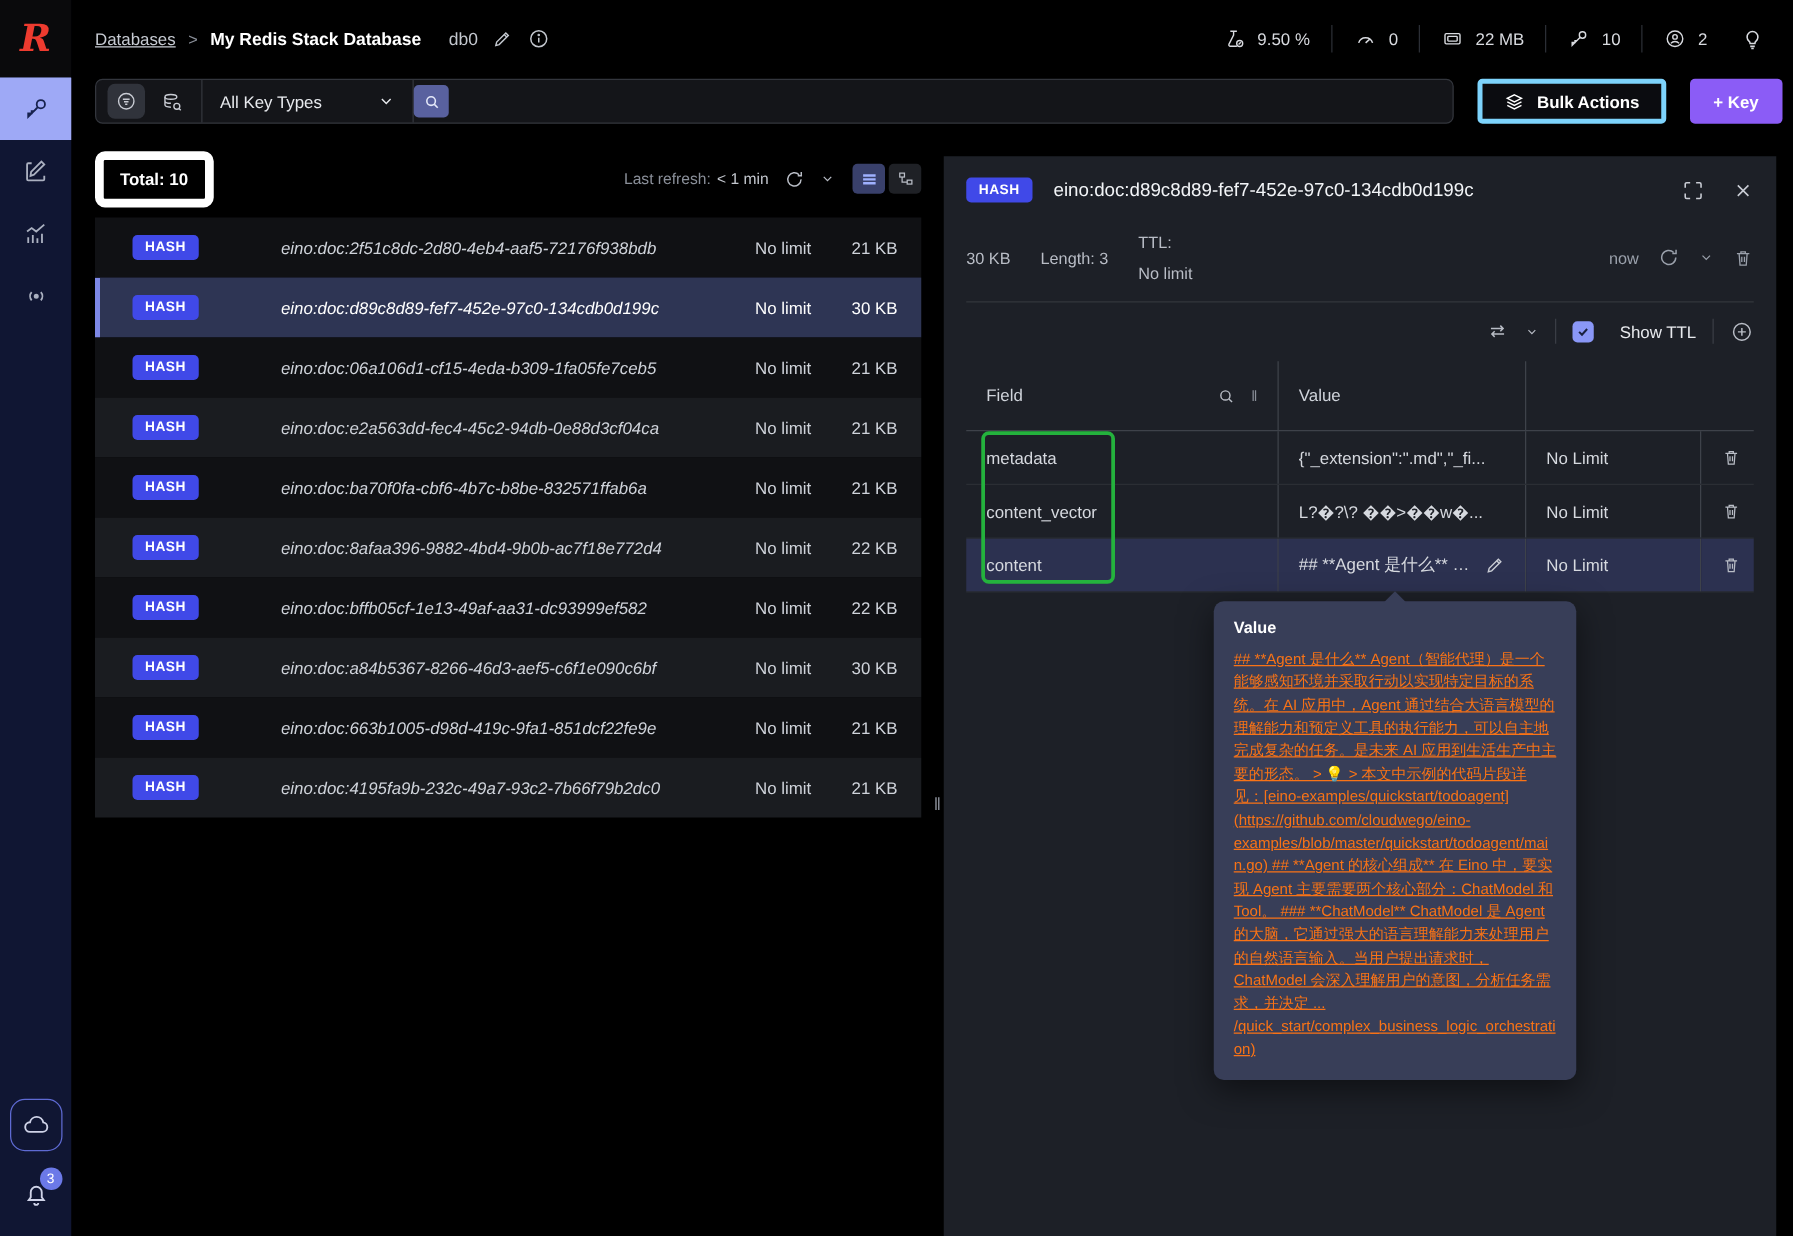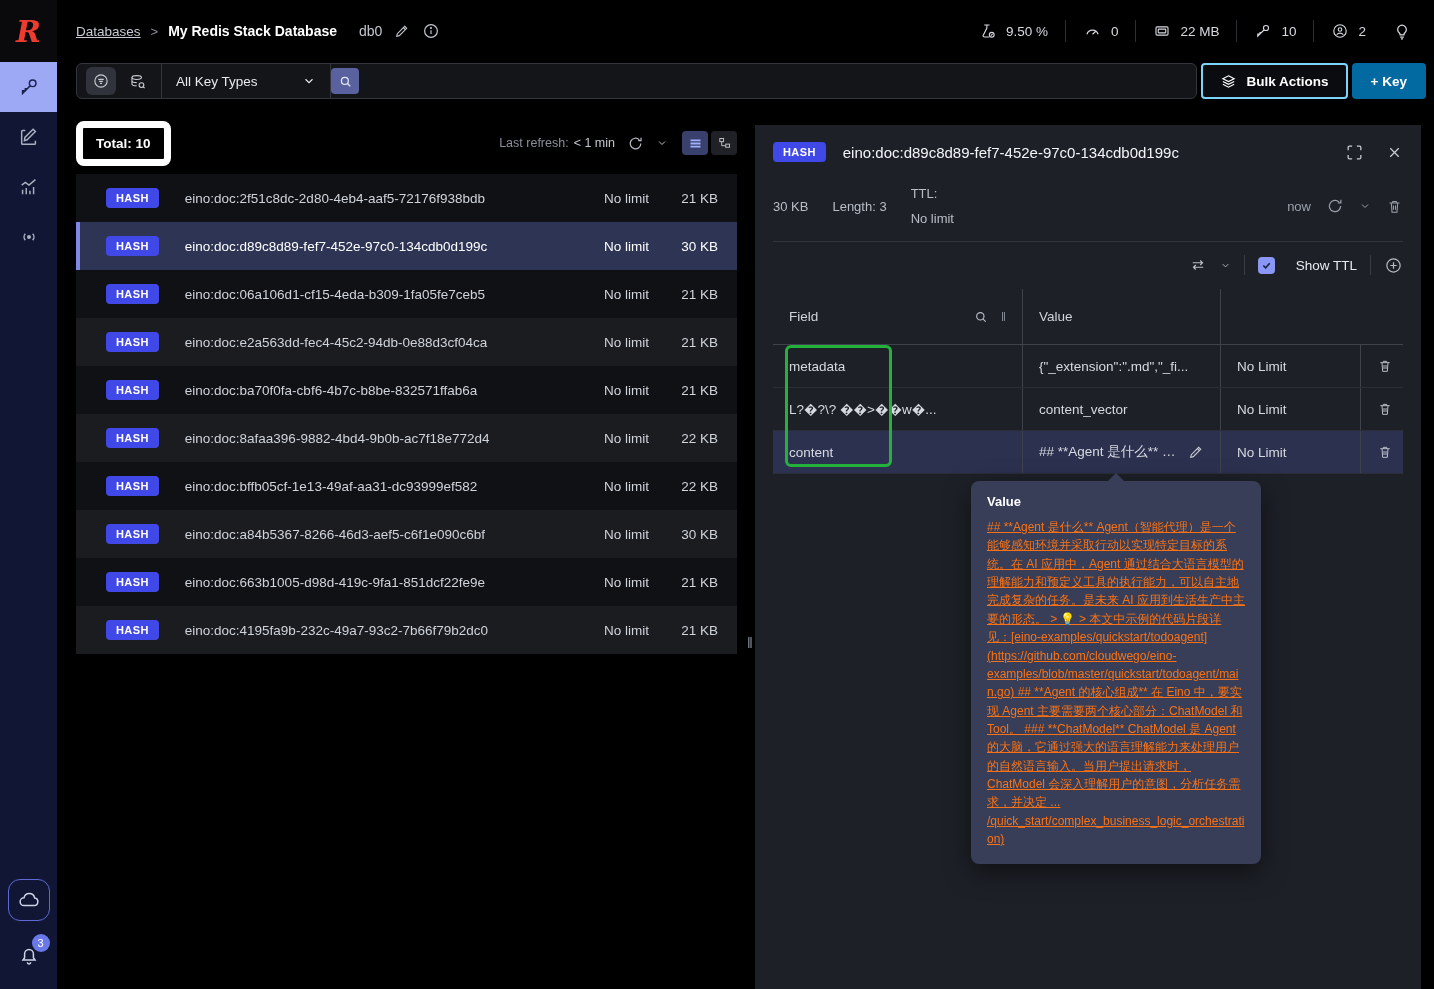--- a/index.html
+++ b/index.html
@@ -26,51 +26,51 @@
   .crumb-sep { color:#8a8f99; margin:0 10px; font-size:13px; }
   .crumb-current { color:#fff; font-size:14px; font-weight:bold;text-align:center; }
   .db-label { color:#c3c7ce; font-size:14px; margin-left:22px; }
   .hdr-ic { color:#c3c7ce; margin-left:12px; cursor:pointer; }
   .header-stats { margin-left:auto; display:flex; align-items:center; color:#d8dadf; font-size:13.5px; }
   .stat { display:flex; align-items:center; gap:9px; }
   .vsep { width:1px; height:22px; background:#2b2e35; margin:0 17px; }
   .bulb { margin-left:26px; color:#d8dadf; cursor:pointer; }
 
   
-  .toolbar { height:46px; display:flex; align-items:center; padding:0 8px 8px 19px; gap:4px; flex-shrink:0; }
+  .toolbar { height:46px; display:flex; align-items:center; padding:0 8px 8px 19px; gap:19px; flex-shrink:0; }
   .filter-assembly { flex:1; height:36px; display:flex; align-items:center; background:#141519; border:1px solid #33363d; border-radius:6px; min-width:0; }
   .icon-btns { display:flex; gap:6px; padding:0 9px; }
   .icon-btn { width:30px; height:28px; border-radius:6px; color:#c9ccd4; display:flex; align-items:center; justify-content:center; cursor:pointer; }
   .icon-btn.active { background:#30333b; }
   .divider-v { width:1px; align-self:stretch; background:#33363d; }
   .key-type-select { width:168px; display:flex; align-items:center; justify-content:space-between; padding:0 14px; color:#e8eaee; font-size:13.5px; cursor:pointer; flex-shrink:0; }
   .filter-input { flex:1; background:transparent; border:none; outline:none; color:#e8eaee; font-size:13.5px; padding:0 14px; min-width:0; }
   .filter-input::placeholder { color:#878c96; }
   .search-btn { width:28px; height:26px; background:#59619f; border-radius:4px; color:#e5e9fa; display:flex; align-items:center; justify-content:center; margin-right:5px; cursor:pointer; flex-shrink:0; }
-  .bulk-btn { height:36px; border:2px solid #7dd3fc; border-radius:4px; padding:0 17px; color:#fff; font-weight:bold; font-size:13.5px; display:flex; align-items:center; gap:10px; background:#0b0c10; cursor:pointer; flex-shrink:0; }
-  .add-key-btn { height:36px; background:#0369a1; border:none; border-radius:4px; padding:0 19px; color:#fff; font-weight:bold; font-size:13.5px; cursor:pointer; flex-shrink:0;text-align:right; }
+  .bulk-btn { height:36px; border:4px solid #7dd3fc; border-radius:4px; padding:0 17px; color:#fff; font-weight:bold; font-size:13.5px; display:flex; align-items:center; gap:10px; background:#0b0c10; cursor:pointer; flex-shrink:0; }
+  .add-key-btn { height:36px; background:#8b5cf6; border:none; border-radius:4px; padding:0 19px; color:#fff; font-weight:bold; font-size:13.5px; cursor:pointer; flex-shrink:0;text-align:right; }
 
   
   .content { flex:1; display:flex; min-height:0; }
   .list-panel { width:690px; padding:11px 10px 0 19px; display:flex; flex-direction:column; flex-shrink:0; }
   .list-header { height:48px; display:flex; align-items:center; margin-bottom:7px; }
   .total-box { border:7px solid #ffffff; border-radius:8px; padding:8px 13px; color:#fff; font-weight:bold; font-size:13.5px; }
   .list-header-right { margin-left:auto; display:flex; align-items:center; }
   .lr-label { color:#8a8f99; font-size:12.5px; }
   .lr-value { color:#c3c7ce; font-size:12.5px; margin-left:5px; }
   .lh-ic { color:#b9bdc6; margin-left:12px; cursor:pointer; }
   .view-toggle { display:flex; gap:3px; margin-left:14px; }
   .toggle-btn { width:26px; height:24px; border-radius:4px; background:#1f2126; color:#b9bdc6; display:flex; align-items:center; justify-content:center; cursor:pointer; }
   .toggle-btn.active { background:#39406b; color:#9fb0ff; }
 
   .key-row { height:48px; display:flex; align-items:center; padding-left:30px; font-size:13.5px; color:#cfd3da; background:#101114; cursor:pointer; }
   .key-row:nth-child(even) { background:#1a1c20; }
   .key-row.selected { background:#2e3554; color:#fff; box-shadow:inset 4px 0 0 #7d88e6; }
   .hash-badge { background:#4049e8; color:#fff; font-size:11px; font-weight:bold; padding:4px 10px; border-radius:4px; letter-spacing:.4px; flex-shrink:0; }
-  .key-name { margin-left:26px; flex:1; white-space:nowrap; overflow:hidden; text-overflow:ellipsis; }
+  .key-name { margin-left:66px; flex:1; white-space:nowrap; overflow:hidden; text-overflow:ellipsis;font-style:italic; }
   .key-ttl { width:112px; text-align:right; flex-shrink:0; }
   .key-size { width:88px; text-align:right; padding-right:19px; flex-shrink:0; }
 
   .divider-col { width:8px; position:relative; cursor:col-resize; flex-shrink:0; }
   .divider-handle { position:absolute; top:527px; left:0; color:#8a8f99; font-size:14px; letter-spacing:1px; }
 
   
   .details-panel { flex:1; margin:17px 13px 0 0; background:#1d2027; padding:17px 18px; position:relative; min-width:0; }
   .detail-header { display:flex; align-items:center; }
   .detail-keyname { font-size:15px; color:#f2f4f7; flex:1; margin-left:17px; white-space:nowrap; overflow:hidden; }
@@ -527,26 +527,26 @@
                   <svg width="16" height="16" viewBox="0 0 24 24" fill="none" stroke="currentColor" stroke-width="1.5">
                     <path d="M5 7h14M9.5 7V5h5v2M7.5 7l1 13h7l1-13"></path>
                     <path d="M10.5 10.5v6M13.5 10.5v6"></path>
                   </svg>
                 </span>
     </div>
   </div>
 
   <div class="t-row field-row">
     <div class="cell">
-      <span class="val-text">L?�?\? ��&gt;��w�...</span>
-
-    </div>
-    <div class="cell">
                 <span>content_vector</span>
               </div>
+    <div class="cell">
+      <span class="val-text">L?�?\? ��&gt;��w�...</span>
+
+    </div>
     <div class="cell">
                 <span>No Limit</span>
               </div>
     <div class="cell">
       <span class="trash-ic">
                   <svg width="16" height="16" viewBox="0 0 24 24" fill="none" stroke="currentColor" stroke-width="1.5">
                     <path d="M5 7h14M9.5 7V5h5v2M7.5 7l1 13h7l1-13"></path>
                     <path d="M10.5 10.5v6M13.5 10.5v6"></path>
                   </svg>
                 </span>

